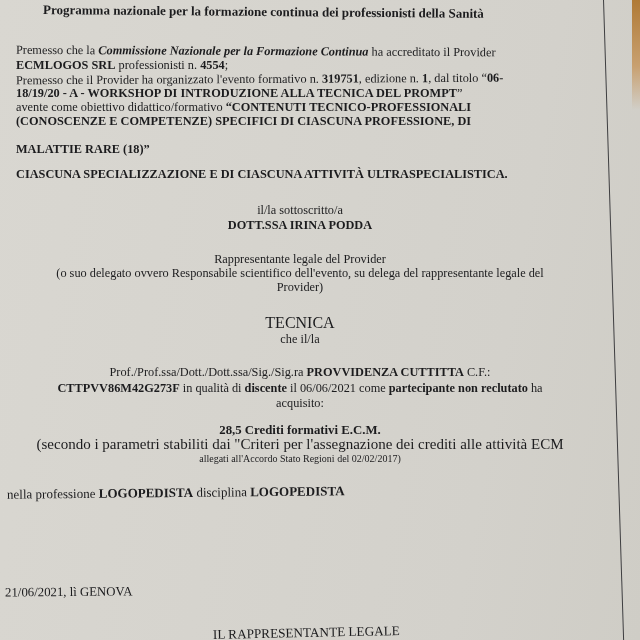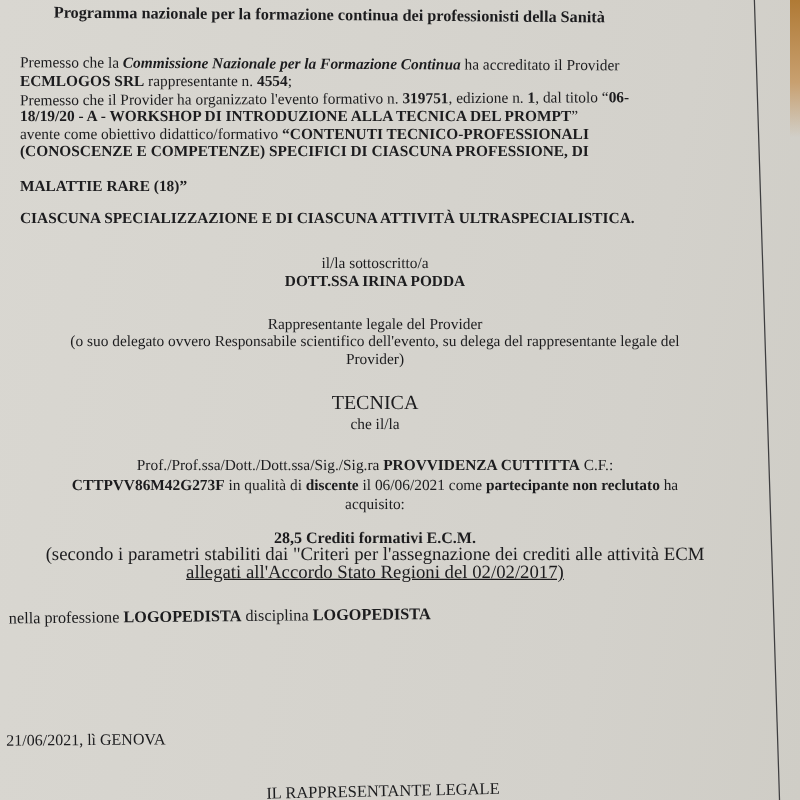--- a/index.html
+++ b/index.html
@@ -36,21 +36,21 @@
 <div class="frame-line"></div>
 
 <div class="content">
 
   <div class="line title" style="left:43px; top:5px; transform:rotate(0.5deg);">Programma nazionale per la formazione continua dei professionisti della Sanità</div>
 
   <div class="line" style="left:16px; top:44px; transform:rotate(0.3deg);">
     <span>Premesso che la </span><span class="bi">Commissione Nazionale per la Formazione Continua</span><span> ha accreditato il Provider</span>
   </div>
   <div class="line" style="left:16px; top:58px;">
-    <span class="b">ECMLOGOS SRL</span><span> rappresentante n. </span><span class="b">4554</span><span>;</span>
+    <span class="b">ECMLOGOS SRL</span><span> professionisti n. </span><span class="b">4554</span><span>;</span>
   </div>
 
   <div class="line" style="left:16px; top:72px; transform:rotate(-0.3deg);">
     <span>Premesso che il Provider ha organizzato l'evento formativo n. </span><span class="b">319751</span><span>, edizione n. </span><span class="b">1</span><span>, dal titolo “</span><span class="b">06-</span>
   </div>
   <div class="line b" style="left:16px; top:86px;">
     <span>18/19/20 - A - WORKSHOP DI INTRODUZIONE ALLA TECNICA DEL PROMPT</span><span style="font-weight:normal">”</span>
   </div>
   <div class="line" style="left:16px; top:100px;">
     <span>avente come obiettivo didattico/formativo </span><span class="b">“CONTENUTI TECNICO-PROFESSIONALI</span>
@@ -70,21 +70,21 @@
   <div class="line center" style="left:0; width:600px; top:365px;">
     <span>Prof./Prof.ssa/Dott./Dott.ssa/Sig./Sig.ra </span><span class="b">PROVVIDENZA CUTTITTA</span><span> C.F.:</span>
   </div>
   <div class="line center" style="left:0; width:600px; top:381px;">
     <span class="b">CTTPVV86M42G273F</span><span> in qualità di </span><span class="b">discente</span><span> il </span><span>06/06/2021</span><span> come </span><span class="b">partecipante non reclutato</span><span> ha</span>
   </div>
   <div class="line center" style="left:0; width:600px; top:396px;">acquisito:</div>
 
   <div class="line center b" style="left:0; width:600px; top:423px; font-size:12.8px;">28,5 Crediti formativi E.C.M.</div>
   <div class="line center" style="left:0; width:600px; top:438px; font-size:15px; line-height:13px;">(secondo i parametri stabiliti dai "Criteri per l'assegnazione dei crediti alle attività ECM</div>
-  <div class="line center" style="left:0; width:600px; top:452px; font-size:15px; line-height:13px;text-decoration:underline;">allegati all'Accordo Stato Regioni del 02/02/2017)</div>
+  <div class="line center" style="left:0; width:600px; top:452px; font-size:10px; line-height:13px;">allegati all'Accordo Stato Regioni del 02/02/2017)</div>
 
   <div class="line" style="left:7px; top:486px; font-size:13px; transform:rotate(-0.6deg);">
     <span>nella professione </span><span class="b">LOGOPEDISTA</span><span> disciplina </span><span class="b">LOGOPEDISTA</span>
   </div>
 
   <div class="line" style="left:5px; top:585px; font-size:12.8px; transform:rotate(-0.5deg);">21/06/2021, lì GENOVA</div>
 
   <div class="line" style="left:213px; top:626px; font-size:13.2px; transform:rotate(-1.2deg);">IL RAPPRESENTANTE LEGALE</div>
 </div>
 

